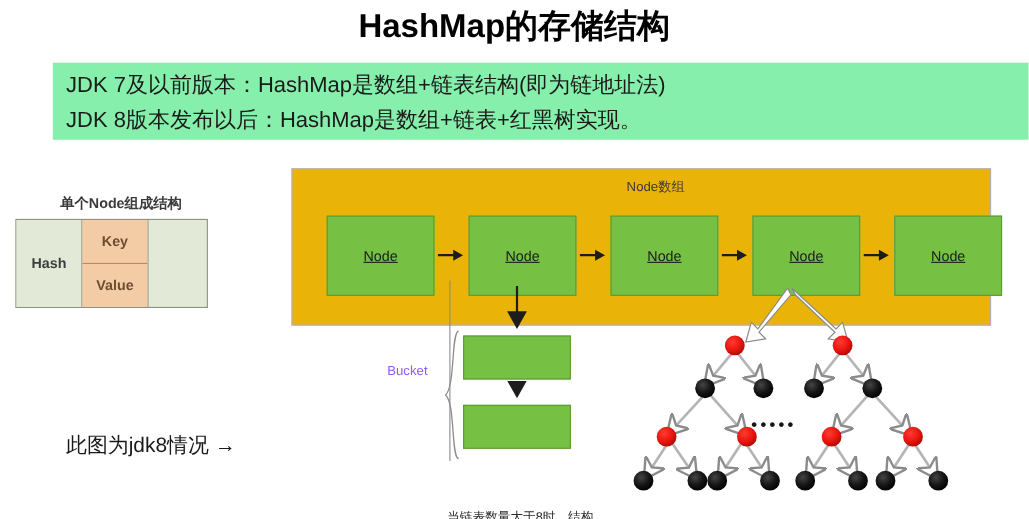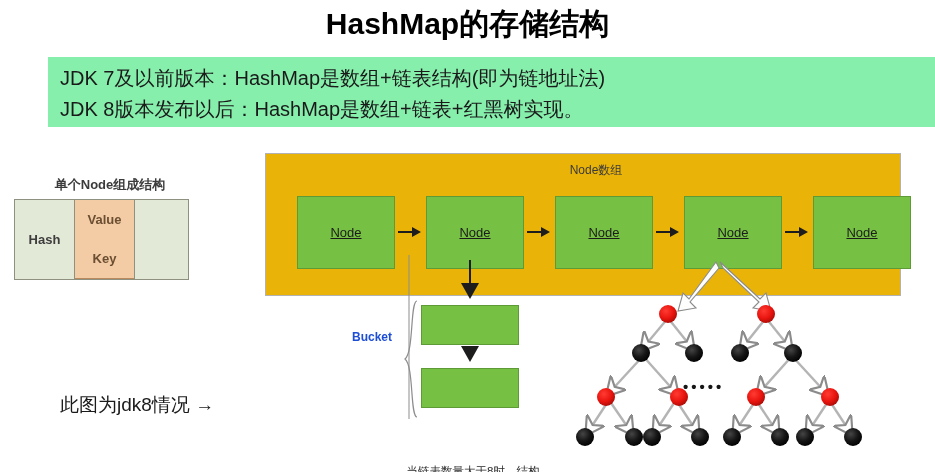--- a/index.html
+++ b/index.html
@@ -171,22 +171,22 @@
     box-sizing: border-box;
   }
   #bucket-box-1 { left: 421px; top: 305px; }
   #bucket-box-2 { left: 421px; top: 368px; }
 
   #bucket-label {
     position: absolute;
     left: 352px;
     top: 330px;
     font-size: 12px;
-    font-weight: bold;
-    color: #1d4ed8;
+    font-weight: normal;
+    color: #8b5cf6;
     white-space: nowrap;
   }
   #bucket-brace {
     position: absolute;
     left: 404px;
     top: 300px;
     width: 14px;
     height: 118px;
   }
 
@@ -229,22 +229,22 @@
 
 <div id="banner">
   <div class="banner-line">JDK 7及以前版本：HashMap是数组+链表结构(即为链地址法)</div>
   <div class="banner-line">JDK 8版本发布以后：HashMap是数组+链表+红黑树实现。</div>
 </div>
 
 <div id="node-struct-title">单个Node组成结构</div>
 <div id="node-struct">
   <div class="ns-cell" id="ns-hash">Hash</div>
   <div id="ns-kv">
+    <div id="ns-key">Key</div>
     <div id="ns-value">Value</div>
-    <div id="ns-key">Key</div>
   </div>
 </div>
 
 <div id="jdk8-note">此图为jdk8情况 →</div>
 
 <div id="array-panel">
   <div id="array-label">Node数组</div>
 
   <div class="array-cell" style="left:31px">Node</div>
   <div class="array-cell" style="left:160px">Node</div>

